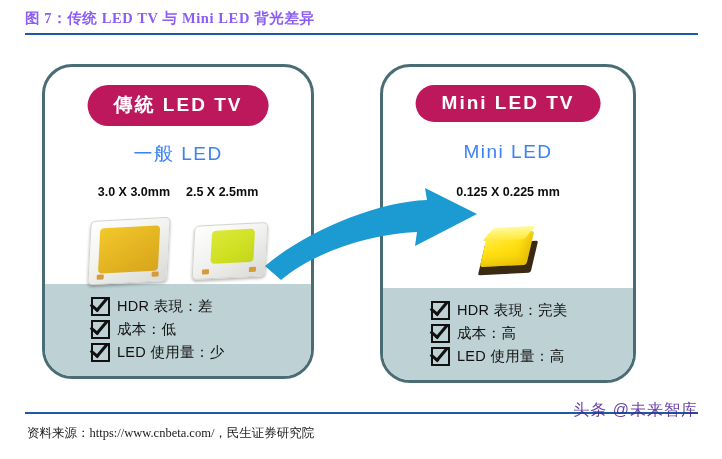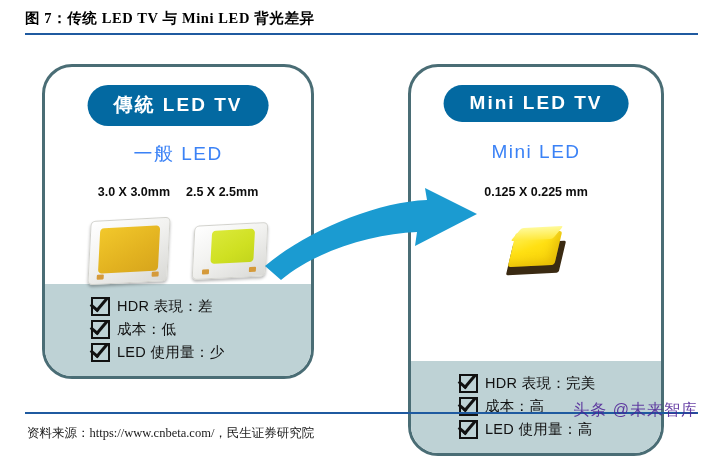--- a/index.html
+++ b/index.html
@@ -16,21 +16,21 @@
   }
 
   
   .fig-title {
     position: absolute;
     left: 25px;
     top: 9px;
     font-family: "Liberation Serif", "DejaVu Serif", serif;
     font-size: 14.5px;
     font-weight: bold;
-    color: #000000;
+    color: #8b5cf6;
     letter-spacing: 0.6px;
     white-space: nowrap;
   }
   .rule-top {
     position: absolute;
     left: 25px;
     top: 33px;
     width: 673px;
     height: 2px;
     background: #1f5aa0;
@@ -55,37 +55,37 @@
 
   .card {
     position: absolute;
     box-sizing: border-box;
     border: 3px solid #4a6d75;
     border-radius: 30px;
     background: #ffffff;
     overflow: hidden;
   }
   .card-left  { left: 42px;  top: 24px; width: 272px; height: 315px; }
-  .card-right { left: 408px; top: 24px; width: 256px; height: 392px; }
+  .card-right { left: 380px; top: 24px; width: 256px; height: 319px; }
 
   .card-bottom-fill {
     position: absolute;
     left: 0;
     right: 0;
     bottom: 0;
     height: 92px;
     background: #bed2d5;
   }
 
   .pill {
     position: absolute;
     left: 50%;
     transform: translateX(-50%);
     top: 18px;
-    background: #0369a1;
+    background: #be185d;
     border-radius: 22px;
     color: #ffffff;
     font-size: 19px;
     font-weight: bold;
     letter-spacing: 2px;
     padding: 7px 26px 8px 26px;
     white-space: nowrap;
     text-align: center;
   }
 

